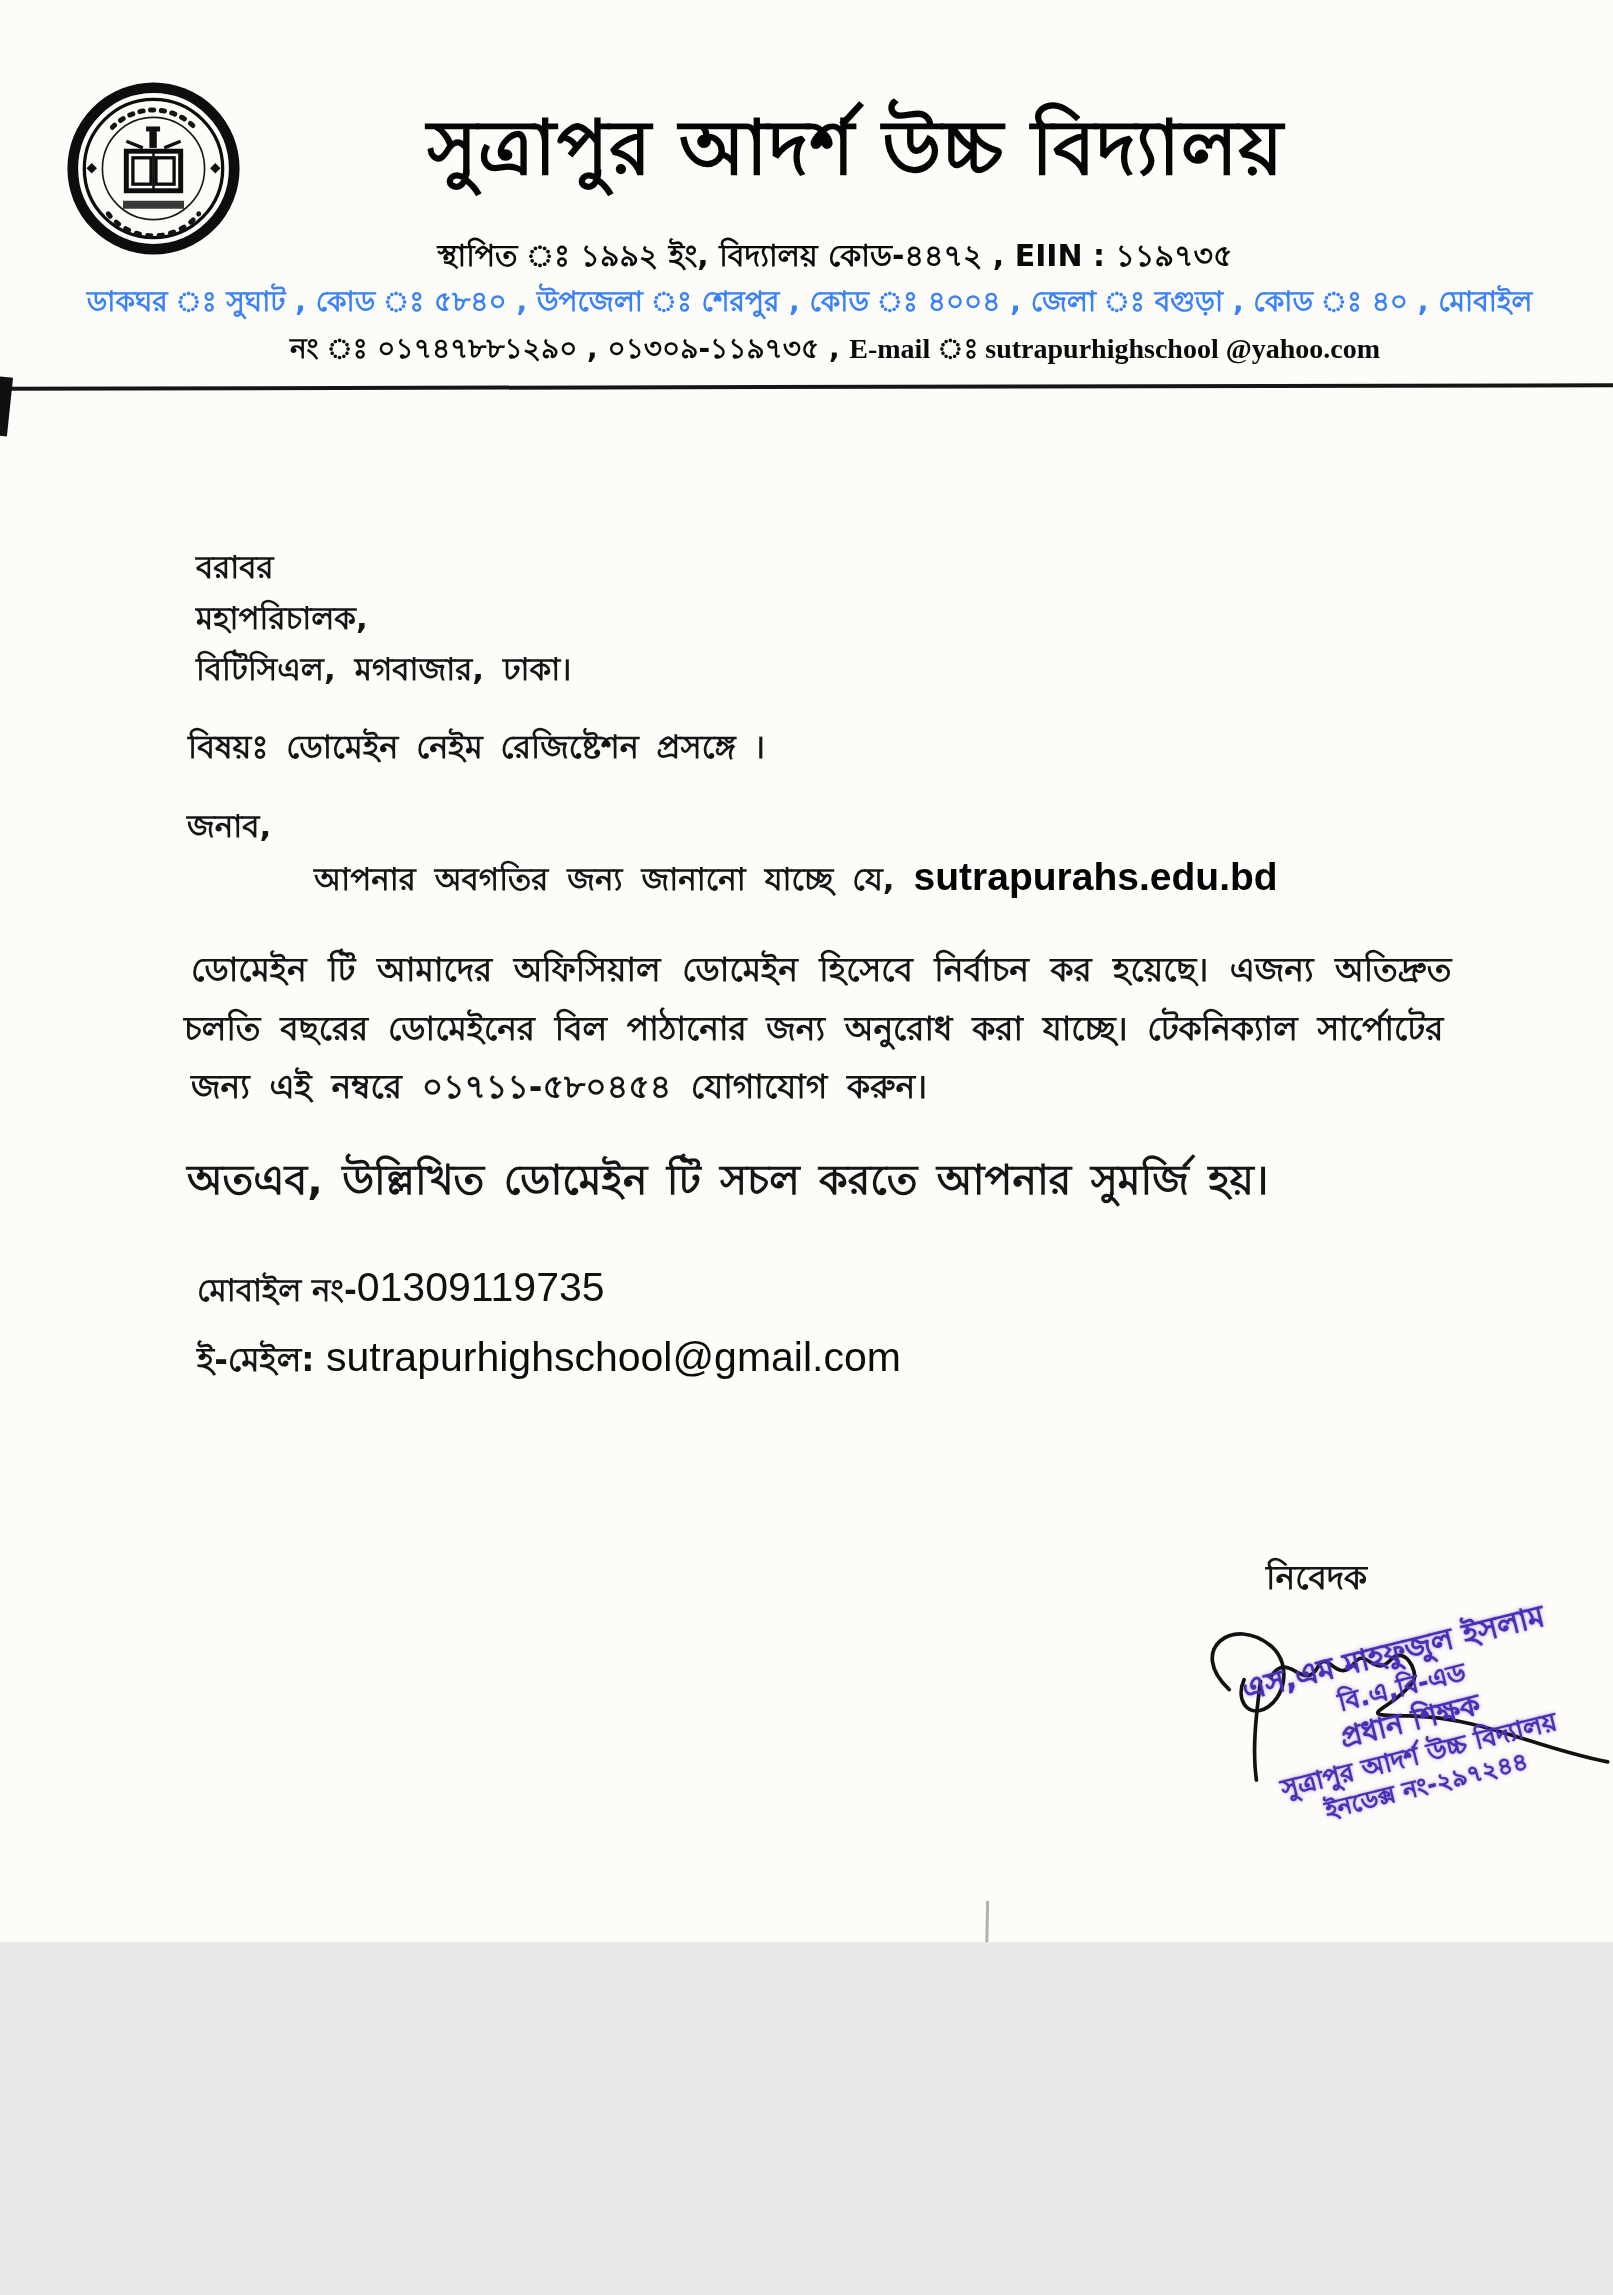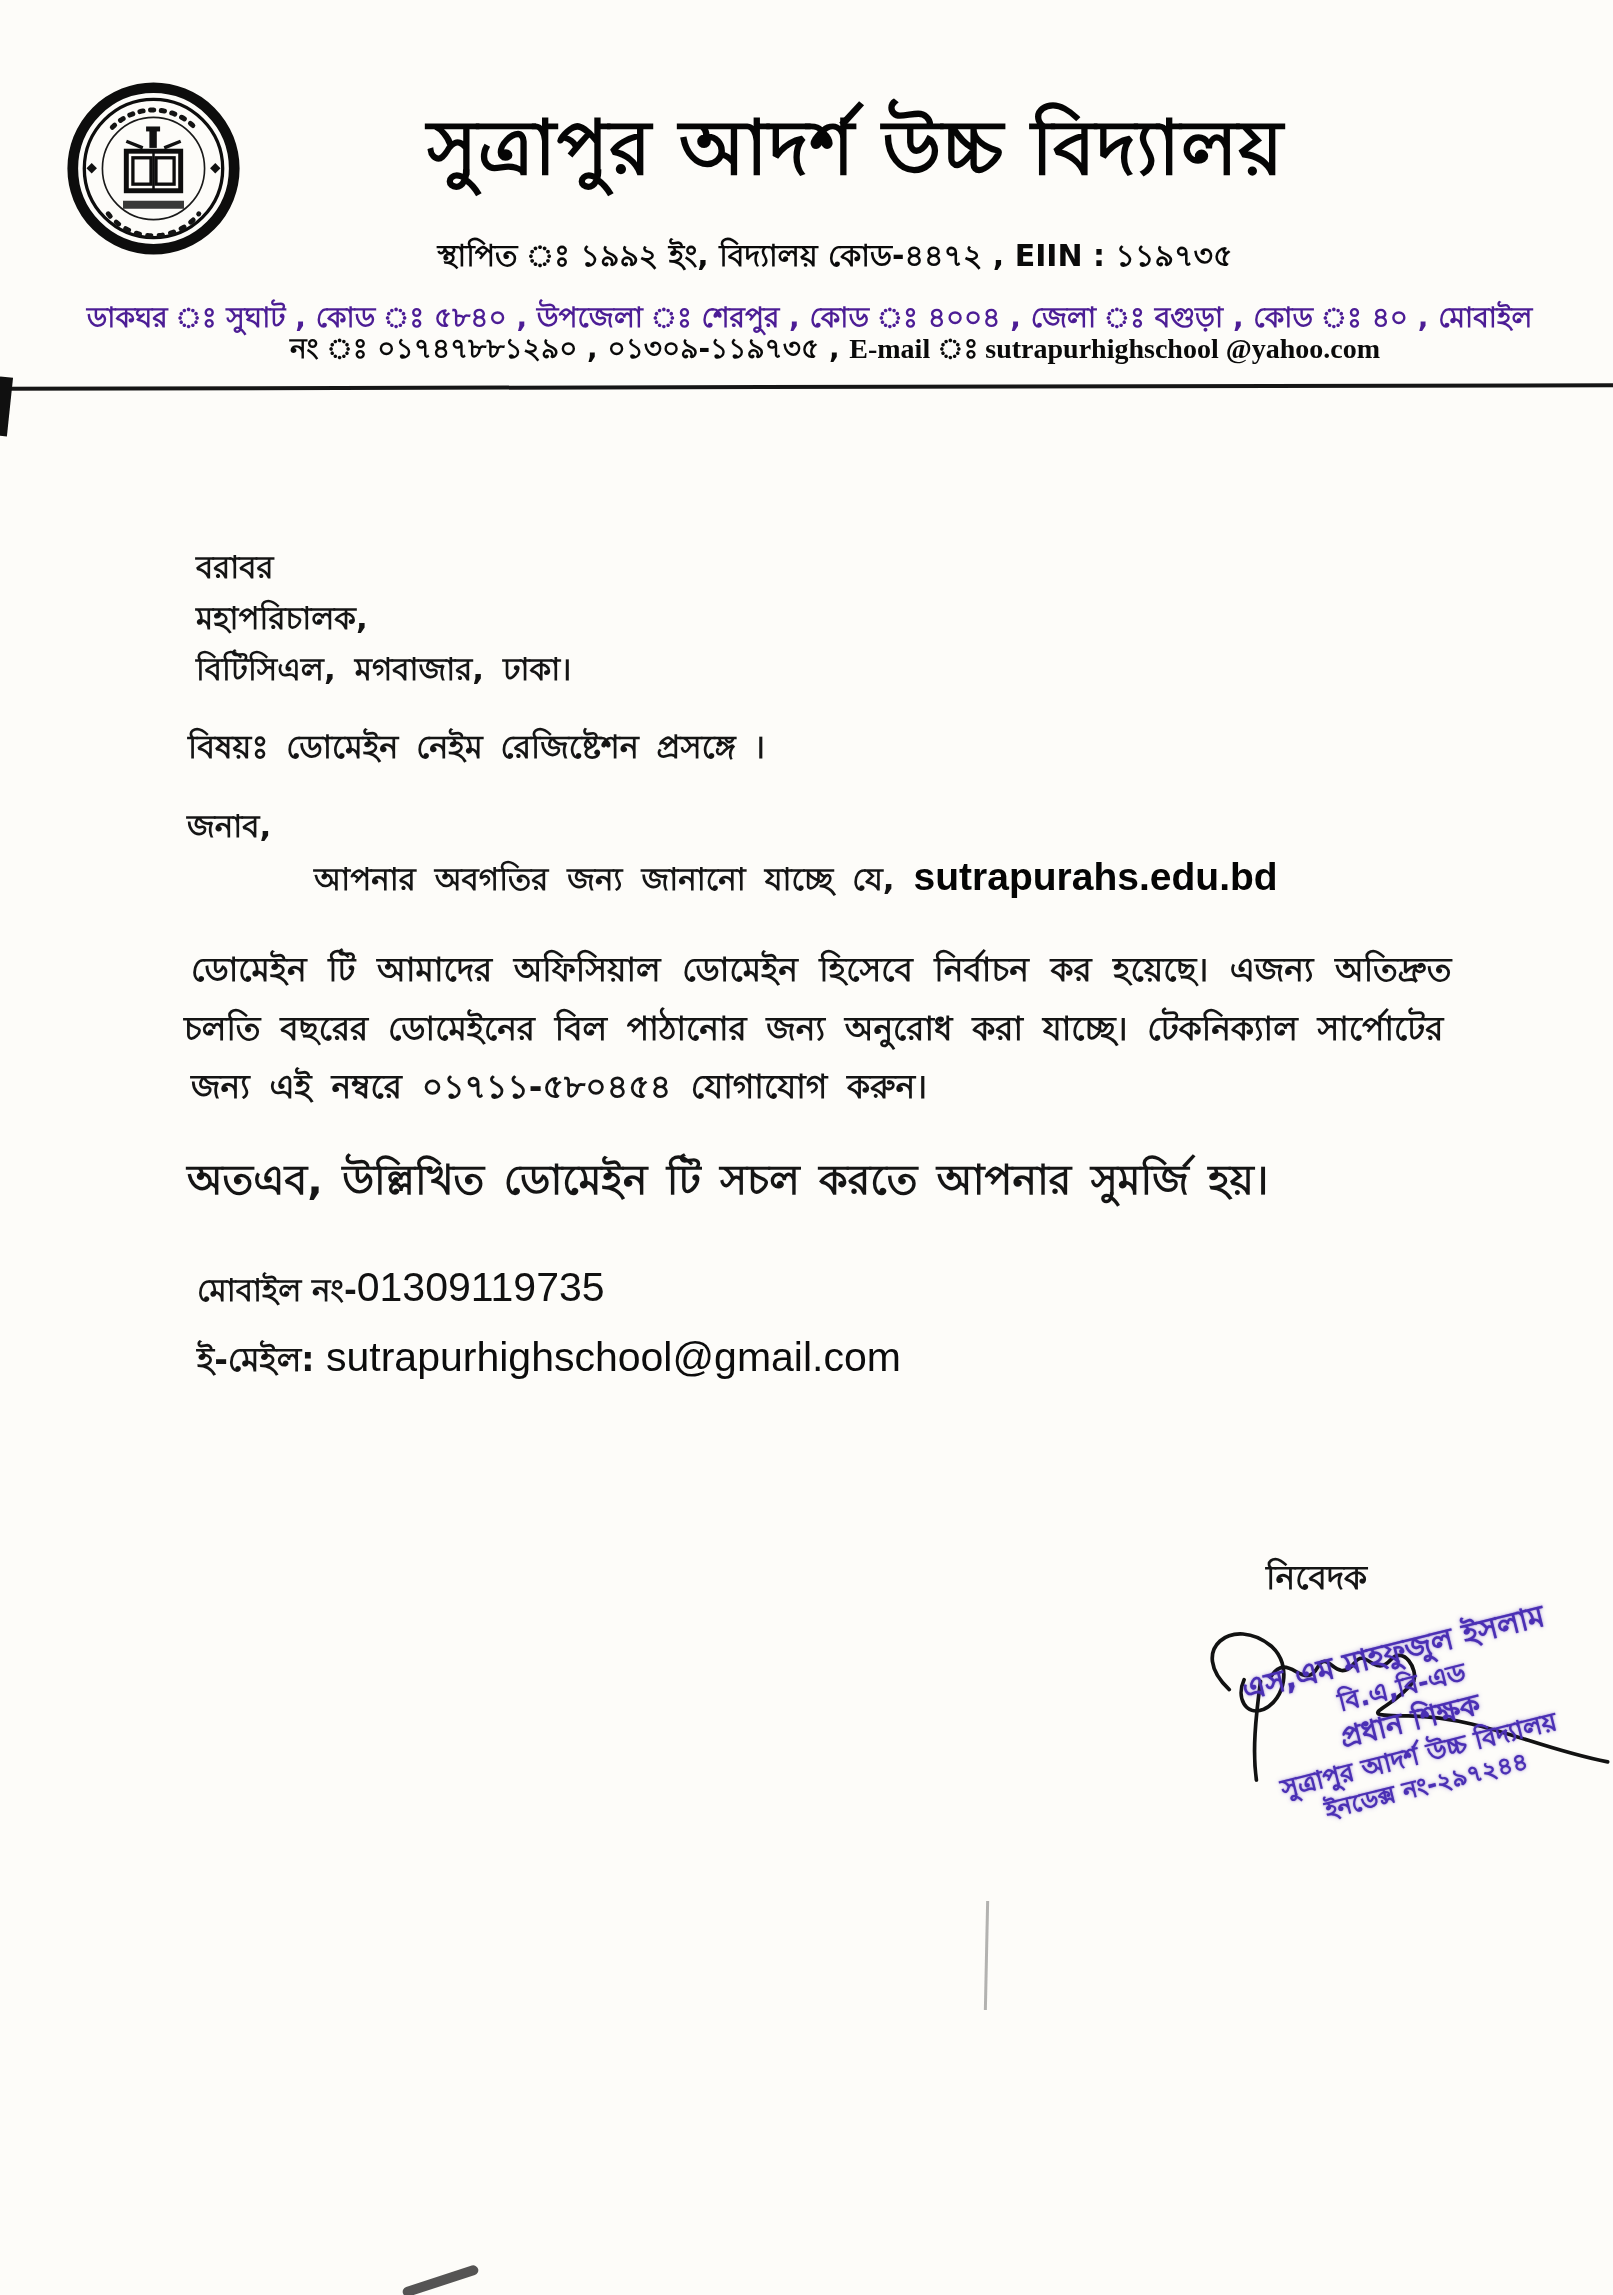--- a/index.html
+++ b/index.html
@@ -1,40 +1,40 @@
 <!DOCTYPE html>
 <html style="font-size:13px"><head>
 <meta charset="utf-8">
 <style>
   html,body{margin:0;padding:0;background:#e8e8e8;}
   .page{
     position:relative;
-    width:1614px;height:2295px;
+    width:1614px;height:1942px;
     background:#fdfcf9;
     overflow:hidden;
     font-family:"DejaVu Sans", sans-serif;
     color:#111;
   }
   .abs{position:absolute;}
   
   .seal{left:67px;top:82px;width:173px;height:173px;}
   .school-name{
     left:247px;top:89px;width:1217px;
     text-align:center;
     font-size:76px;font-weight:bold;color:#050505;
     white-space:nowrap;letter-spacing:0.8px;
   }
   .est-line{
     left:99px;top:232px;width:1472px;
     text-align:center;font-size:30px;font-weight:bold;color:#0a0a0a;
     white-space:nowrap;
   }
   .addr1{
-    left:49px;top:296px;width:1521px;
-    text-align:center;font-size:28px;font-weight:bold;color:#4c1d95;
+    left:49px;top:280px;width:1521px;
+    text-align:center;font-size:28px;font-weight:bold;color:#3b82f6;
     white-space:nowrap;
   }
   .addr2{
     left:99px;top:327px;width:1472px;
     text-align:center;font-size:28px;font-weight:bold;color:#0a0a0a;
     white-space:nowrap;
   }
   .addr2 .latin{font-family:"Liberation Serif", serif;}
   .divider{
     left:0;top:385px;width:1614px;height:4.1px;

